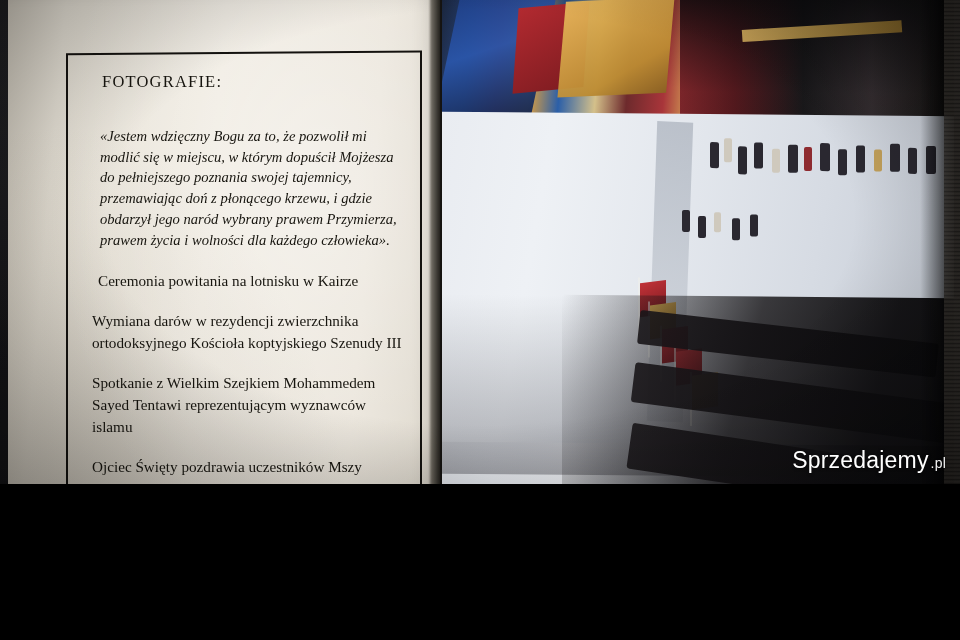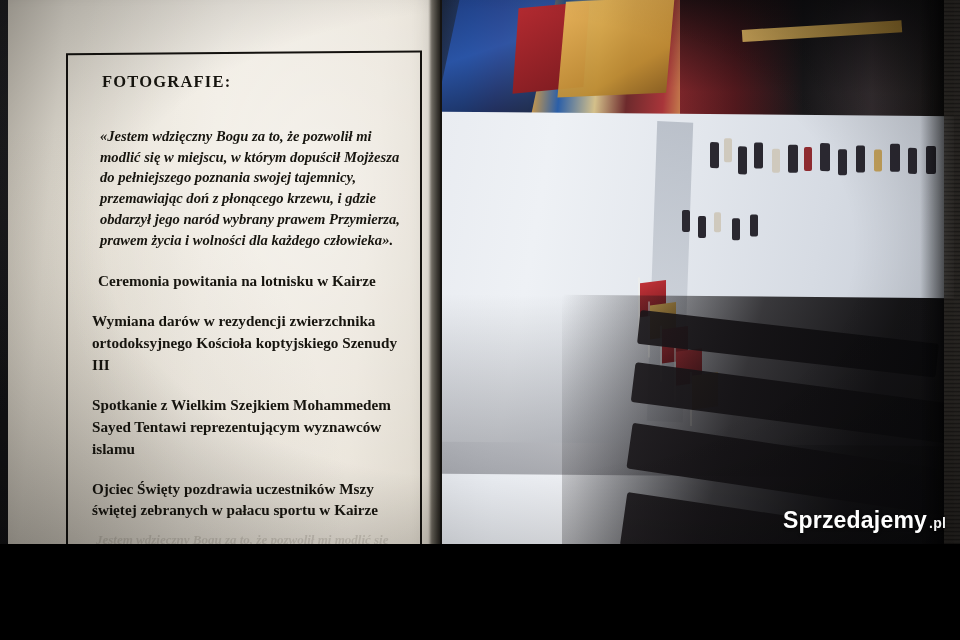--- a/index.html
+++ b/index.html
@@ -3,25 +3,24 @@
 <meta charset="utf-8">
 <style>
   html, body {
     margin: 0;
     padding: 0;
     background: #000;
   }
   #stage {
     position: relative;
     width: 960px;
-    height: 544px;
+    height: 484px;
     overflow: hidden;
     background: #ef4444;
     font-family: "Liberation Serif", serif;
-    font-weight: bold;
   }
 
   
   .backdrop {
     position: absolute;
     inset: 0;
     background:
       linear-gradient(100deg, #121214 0%, #1a1a1c 30%, #0f0f11 60%, #0a0a0c 100%);
   }
   .backdrop-sheen {

